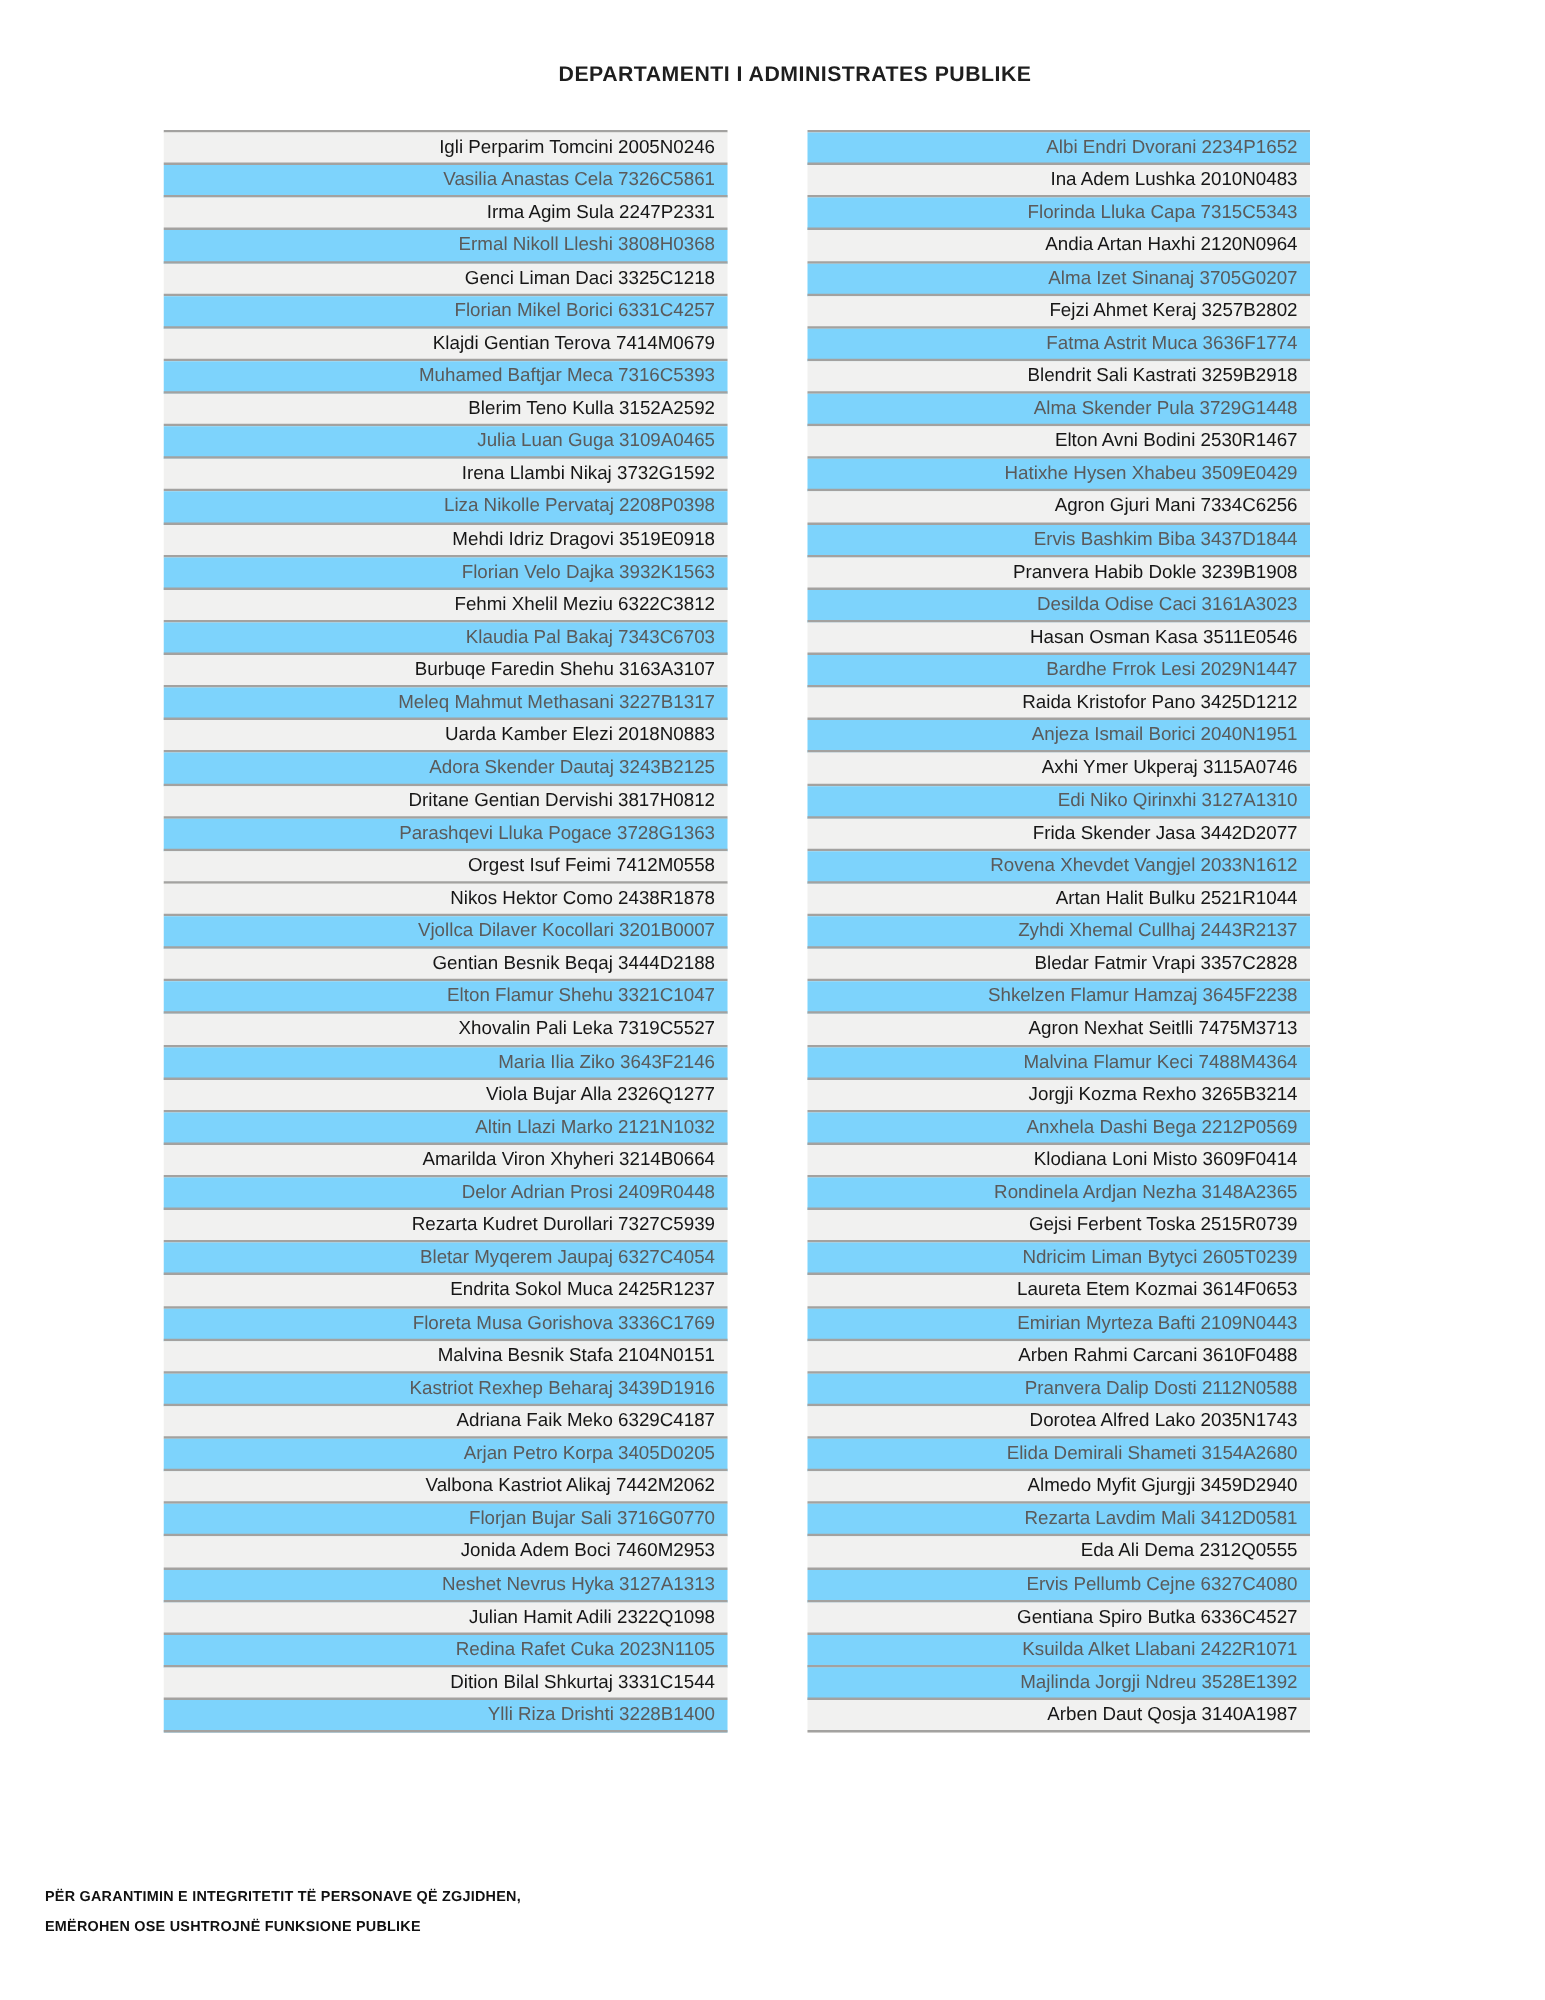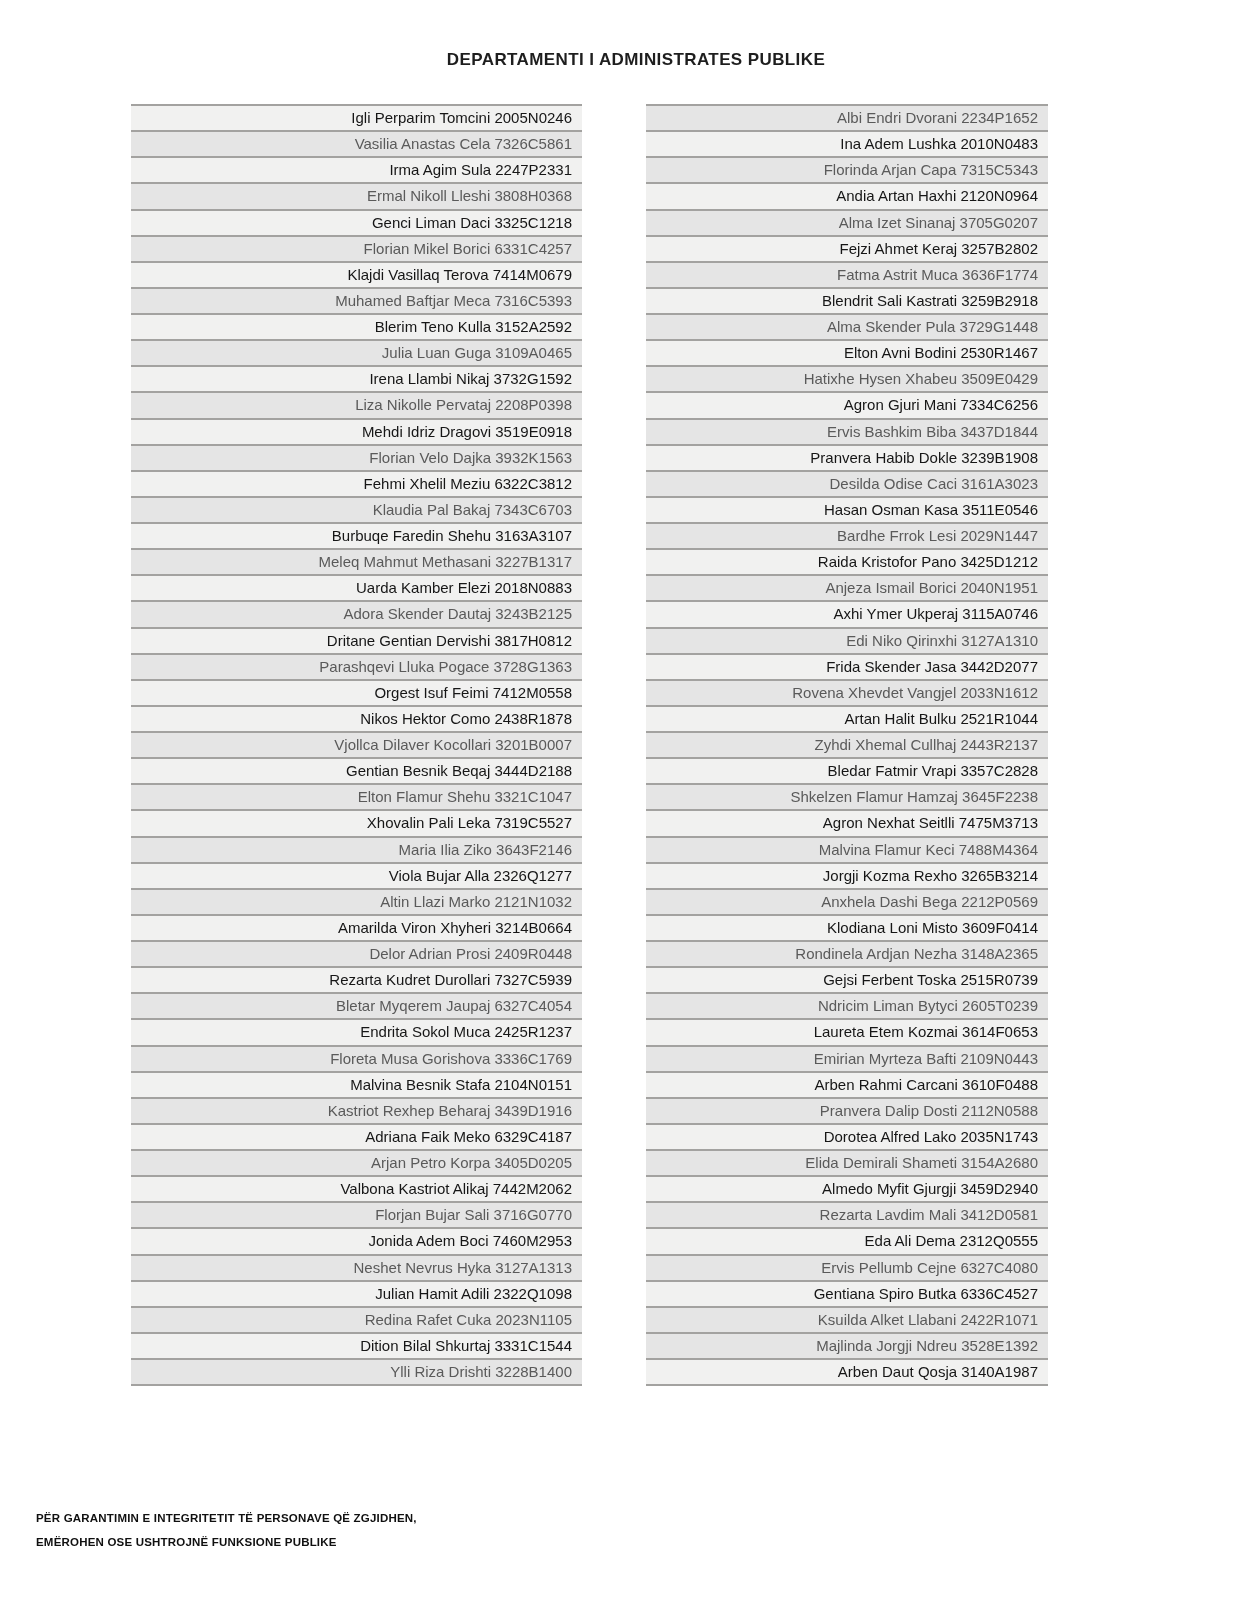--- a/index.html
+++ b/index.html
@@ -43,21 +43,21 @@
     font-size: 15px;
     white-space: nowrap;
     overflow: hidden;
   }
   .row.shaded {
     background: var(--row-shaded-bg, #f1f1f0);
     color: var(--text-dark, #161616);
     font-weight: 400;
   }
   .row.plain {
-    background: #e5e5e5;
+    background: #7dd3fc;
     color: var(--text-gray, #5a5a5a);
     font-weight: 400;
   }
   .page-footer {
     position: absolute;
     top: 1506px;
     left: 36px;
     right: 0;
     text-align: left;
     font-size: 11.5px;
@@ -73,21 +73,21 @@
 <div class="page-title">DEPARTAMENTI I ADMINISTRATES PUBLIKE</div>
 
 <div>
   <div class="names-col col-left">
       <div class="row shaded">Igli Perparim Tomcini 2005N0246</div>
       <div class="row plain">Vasilia Anastas Cela 7326C5861</div>
       <div class="row shaded">Irma Agim Sula 2247P2331</div>
       <div class="row plain">Ermal Nikoll Lleshi 3808H0368</div>
       <div class="row shaded">Genci Liman Daci 3325C1218</div>
       <div class="row plain">Florian Mikel Borici 6331C4257</div>
-      <div class="row shaded">Klajdi Vasillaq Terova 7414M0679</div>
+      <div class="row shaded">Klajdi Gentian Terova 7414M0679</div>
       <div class="row plain">Muhamed Baftjar Meca 7316C5393</div>
       <div class="row shaded">Blerim Teno Kulla 3152A2592</div>
       <div class="row plain">Julia Luan Guga 3109A0465</div>
       <div class="row shaded">Irena Llambi Nikaj 3732G1592</div>
       <div class="row plain">Liza Nikolle Pervataj 2208P0398</div>
       <div class="row shaded">Mehdi Idriz Dragovi 3519E0918</div>
       <div class="row plain">Florian Velo Dajka 3932K1563</div>
       <div class="row shaded">Fehmi Xhelil Meziu 6322C3812</div>
       <div class="row plain">Klaudia Pal Bakaj 7343C6703</div>
       <div class="row shaded">Burbuqe Faredin Shehu 3163A3107</div>
@@ -120,21 +120,21 @@
       <div class="row shaded">Jonida Adem Boci 7460M2953</div>
       <div class="row plain">Neshet Nevrus Hyka 3127A1313</div>
       <div class="row shaded">Julian Hamit Adili 2322Q1098</div>
       <div class="row plain">Redina Rafet Cuka 2023N1105</div>
       <div class="row shaded">Dition Bilal Shkurtaj 3331C1544</div>
       <div class="row plain">Ylli Riza Drishti 3228B1400</div>
     </div>
   <div class="names-col col-right">
       <div class="row plain">Albi Endri Dvorani 2234P1652</div>
       <div class="row shaded">Ina Adem Lushka 2010N0483</div>
-      <div class="row plain">Florinda Arjan Capa 7315C5343</div>
+      <div class="row plain">Florinda Lluka Capa 7315C5343</div>
       <div class="row shaded">Andia Artan Haxhi 2120N0964</div>
       <div class="row plain">Alma Izet Sinanaj 3705G0207</div>
       <div class="row shaded">Fejzi Ahmet Keraj 3257B2802</div>
       <div class="row plain">Fatma Astrit Muca 3636F1774</div>
       <div class="row shaded">Blendrit Sali Kastrati 3259B2918</div>
       <div class="row plain">Alma Skender Pula 3729G1448</div>
       <div class="row shaded">Elton Avni Bodini 2530R1467</div>
       <div class="row plain">Hatixhe Hysen Xhabeu 3509E0429</div>
       <div class="row shaded">Agron Gjuri Mani 7334C6256</div>
       <div class="row plain">Ervis Bashkim Biba 3437D1844</div>

